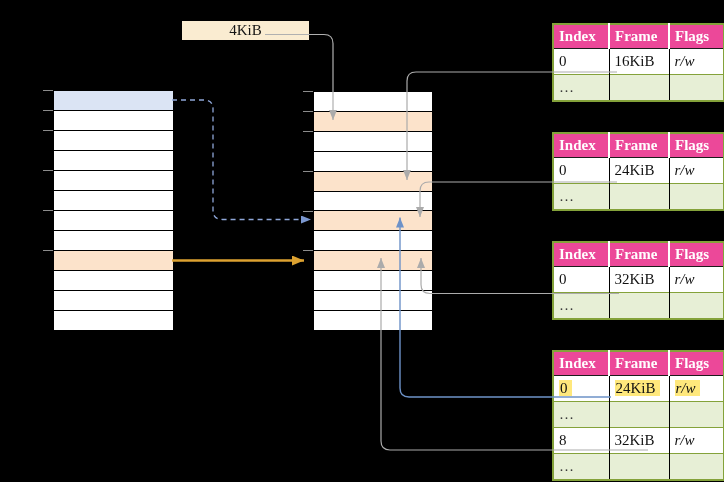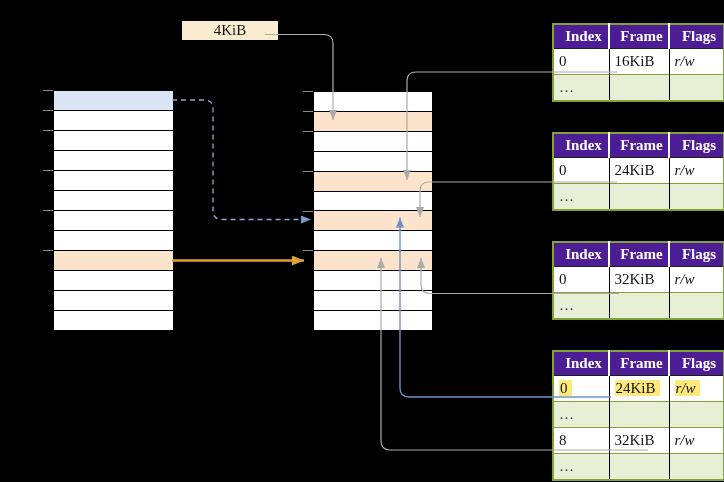--- a/index.html
+++ b/index.html
@@ -4,42 +4,42 @@
 <style>
   html,body{margin:0;padding:0;}
   body{
     width:724px;height:482px;background:#000;overflow:hidden;position:relative;
     font-family:"Liberation Serif","DejaVu Serif",serif;
   }
   #stage{position:absolute;inset:0;width:724px;height:482px;}
 
   
   .pslabel{
-    position:absolute;left:182px;top:21px;width:96px;height:19px;
+    position:absolute;left:182px;top:21px;width:127px;height:19px;
     background:#faecd1;color:#141414;font-size:15px;line-height:19px;
     text-align:center;
   }
 
   
   .memcol{position:absolute;border:1px solid #000;background:#000;display:flex;flex-direction:column;box-sizing:content-box;}
   .memrow{border-bottom:1px solid #000;}
   .memrow:last-child{border-bottom:none;}
   .fill-white{background:#ffffff;}
   .fill-blue{background:#dbe4f4;}
   .fill-orange{background:#fce3cb;}
   .tick{position:absolute;width:10px;height:1px;background:#8c8c8c;}
 
   
   .ptable{position:absolute;left:552px;width:172px;}
   .ptable table{
     border-collapse:collapse;border:2px solid #84a23a;background:#fff;
     width:171px;table-layout:fixed;font-size:15px;
   }
   .ptable th{
-    background:#4c1d95;color:#fff;font-weight:bold;text-align:center;
+    background:#ec4899;color:#fff;font-weight:bold;text-align:left;
     padding:0 0 0 5px;height:23px;border-right:2px solid #fff;
     border-bottom:1.5px solid #1c1c1c;font-size:15px;font-family:Liberation Serif, serif;
   }
   .ptable th:last-child{border-right:none;}
   .ptable td{
     color:#111;text-align:left;padding:0 0 0 5px;height:25px;
     border-right:1.5px solid #000;border-top:1px solid #84a23a;
     overflow:hidden;white-space:nowrap;
   }
   .ptable td:last-child{border-right:none;font-style:italic;}

